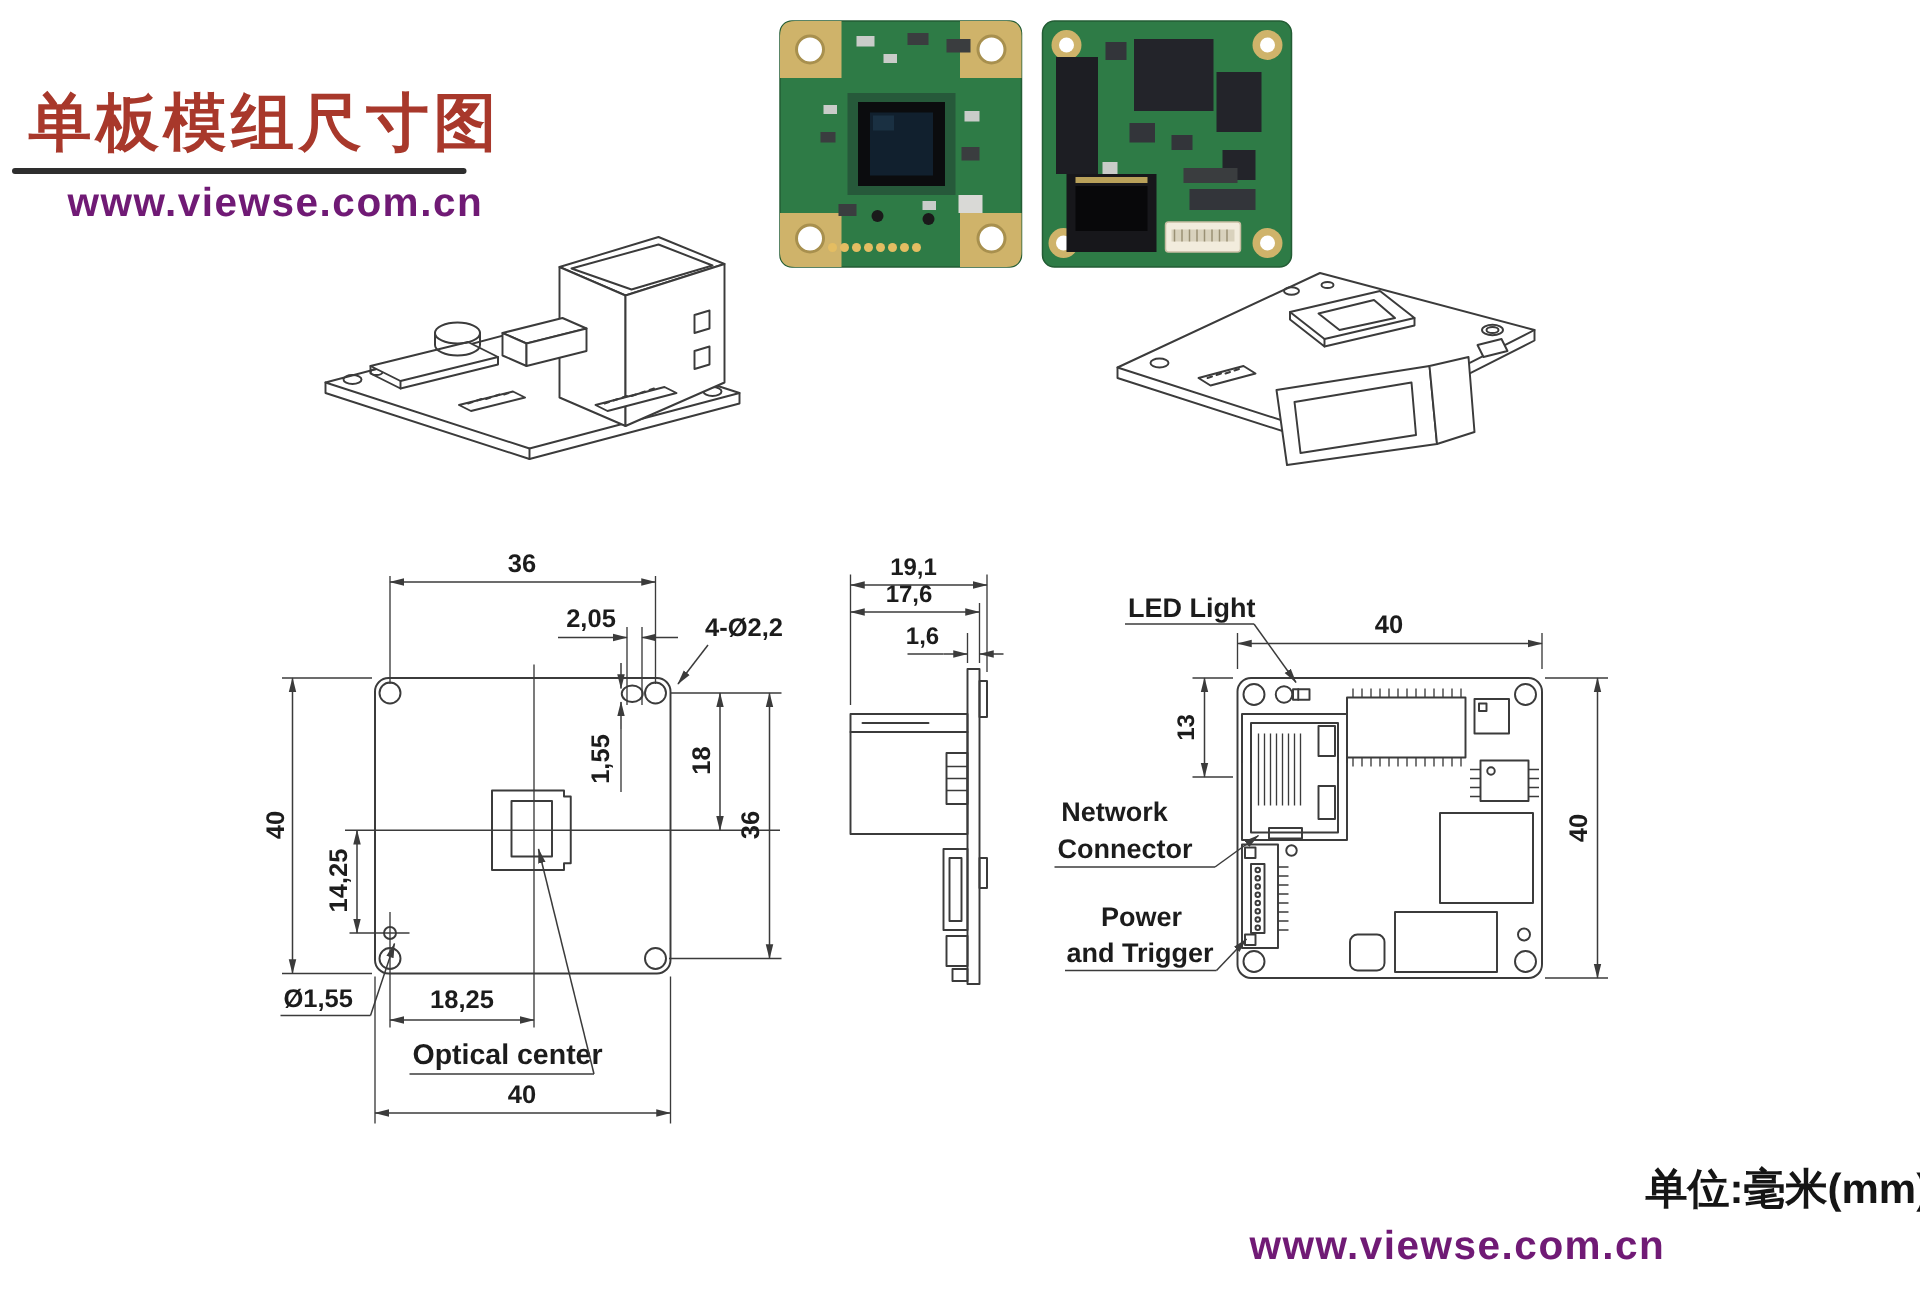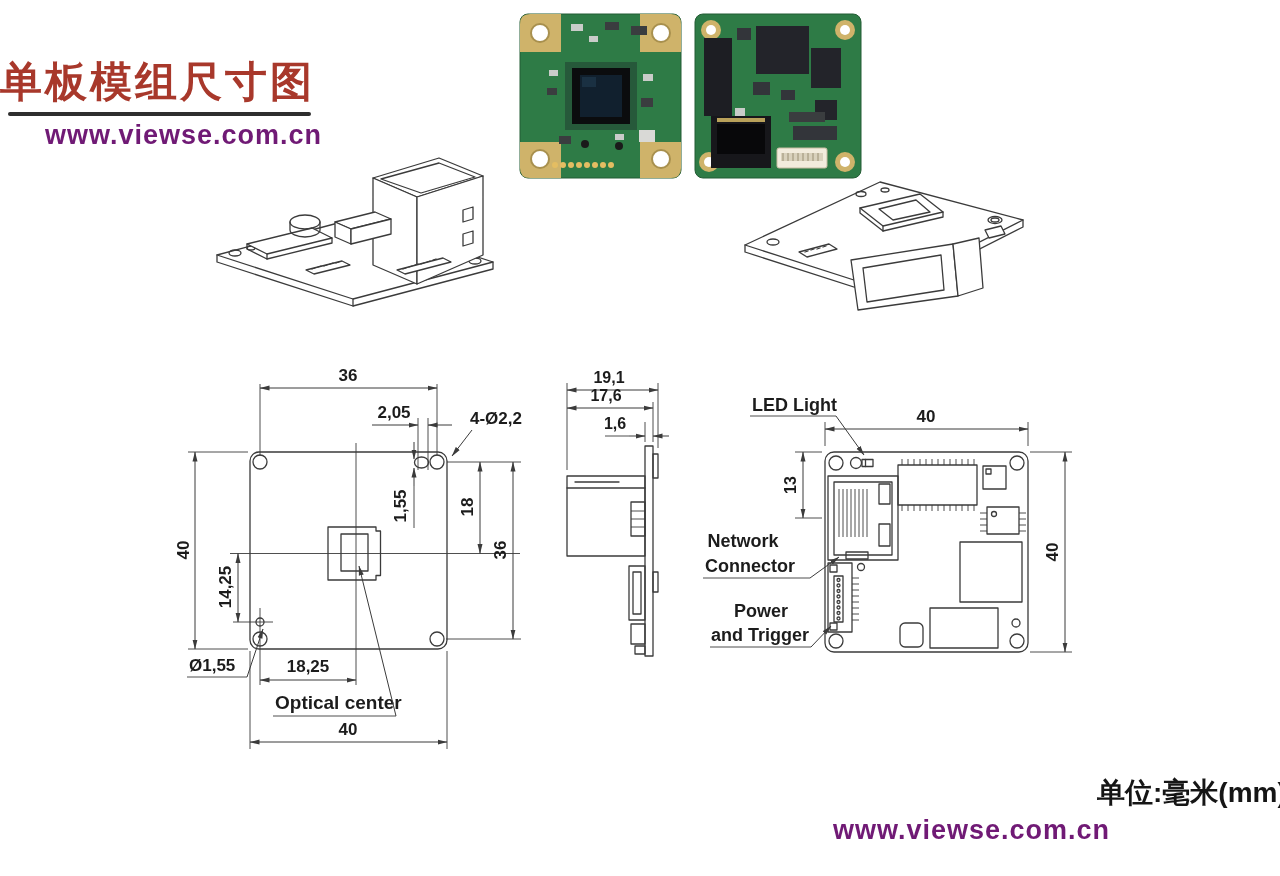--- a/index.html
+++ b/index.html
@@ -1,20 +1,20 @@
 <!DOCTYPE html>
 <html><head>
 <meta charset="utf-8">
 <style>
   html,body{margin:0;padding:0;background:#fff;}
   #page{position:relative;width:1280px;height:876px;background:#ffffff;overflow:hidden;
         font-family:"Liberation Sans",sans-serif;}
   .abs{position:absolute;}
   
-  #title{left:0;top:54px;font-size:42px;font-weight:bold;color:#a8382b;letter-spacing:3px;white-space:nowrap;}
+  #title{left:19px;top:54px;font-size:42px;font-weight:bold;color:#a8382b;letter-spacing:3px;white-space:nowrap;}
   #title-rule{left:8px;top:112px;width:303px;height:4px;background:#2e2e2e;border-radius:2px;}
   .watermark{color:#701a75;font-size:27px;font-weight:bold;letter-spacing:1px;white-space:nowrap;}
   #wm-top{left:45px;top:120px;}
   #wm-bottom{left:833px;top:815px;}
   #unit{left:1097px;top:774px;font-size:28px;color:#151515;font-weight:600;white-space:nowrap;}
   
   .ol{fill:none;stroke:#3b3b3b;stroke-width:1.3;stroke-linejoin:round;stroke-linecap:round;}
   .dm{stroke:#3b3b3b;stroke-width:1;fill:none;}
   .xt{stroke:#3b3b3b;stroke-width:0.9;fill:none;}
   .dt{font:600 17px "Liberation Sans",sans-serif;fill:#1c1c1c;}

